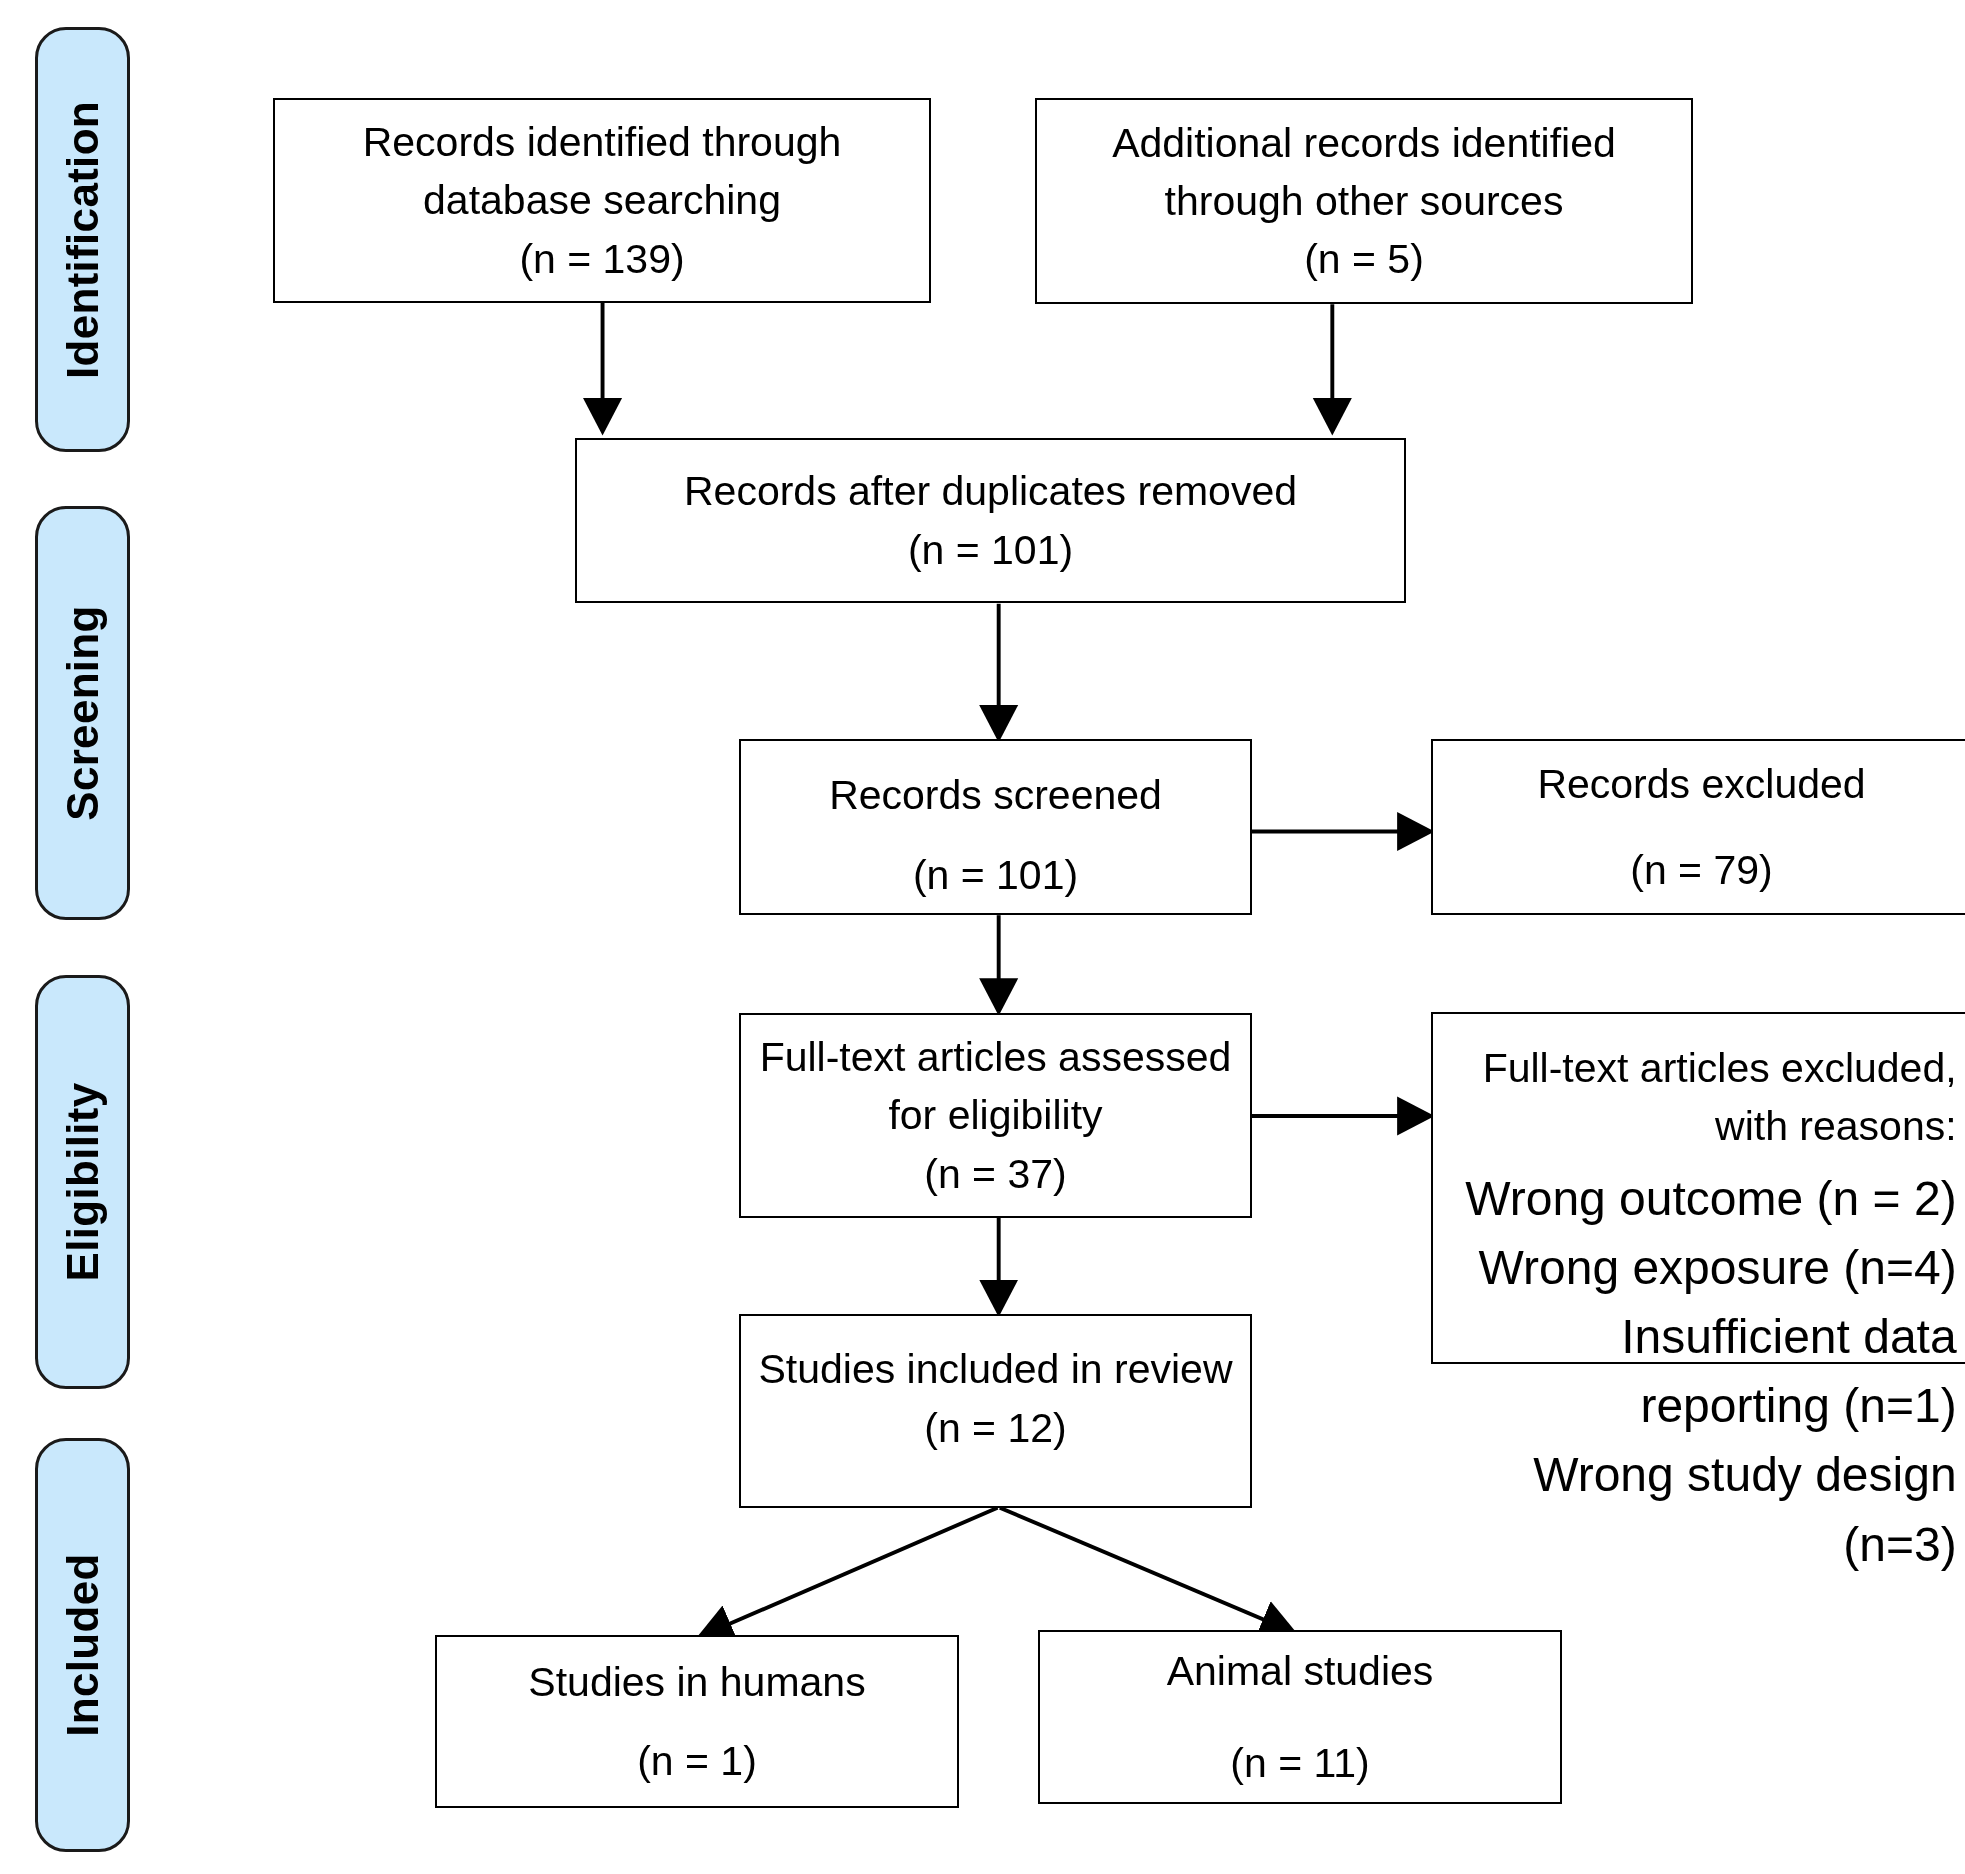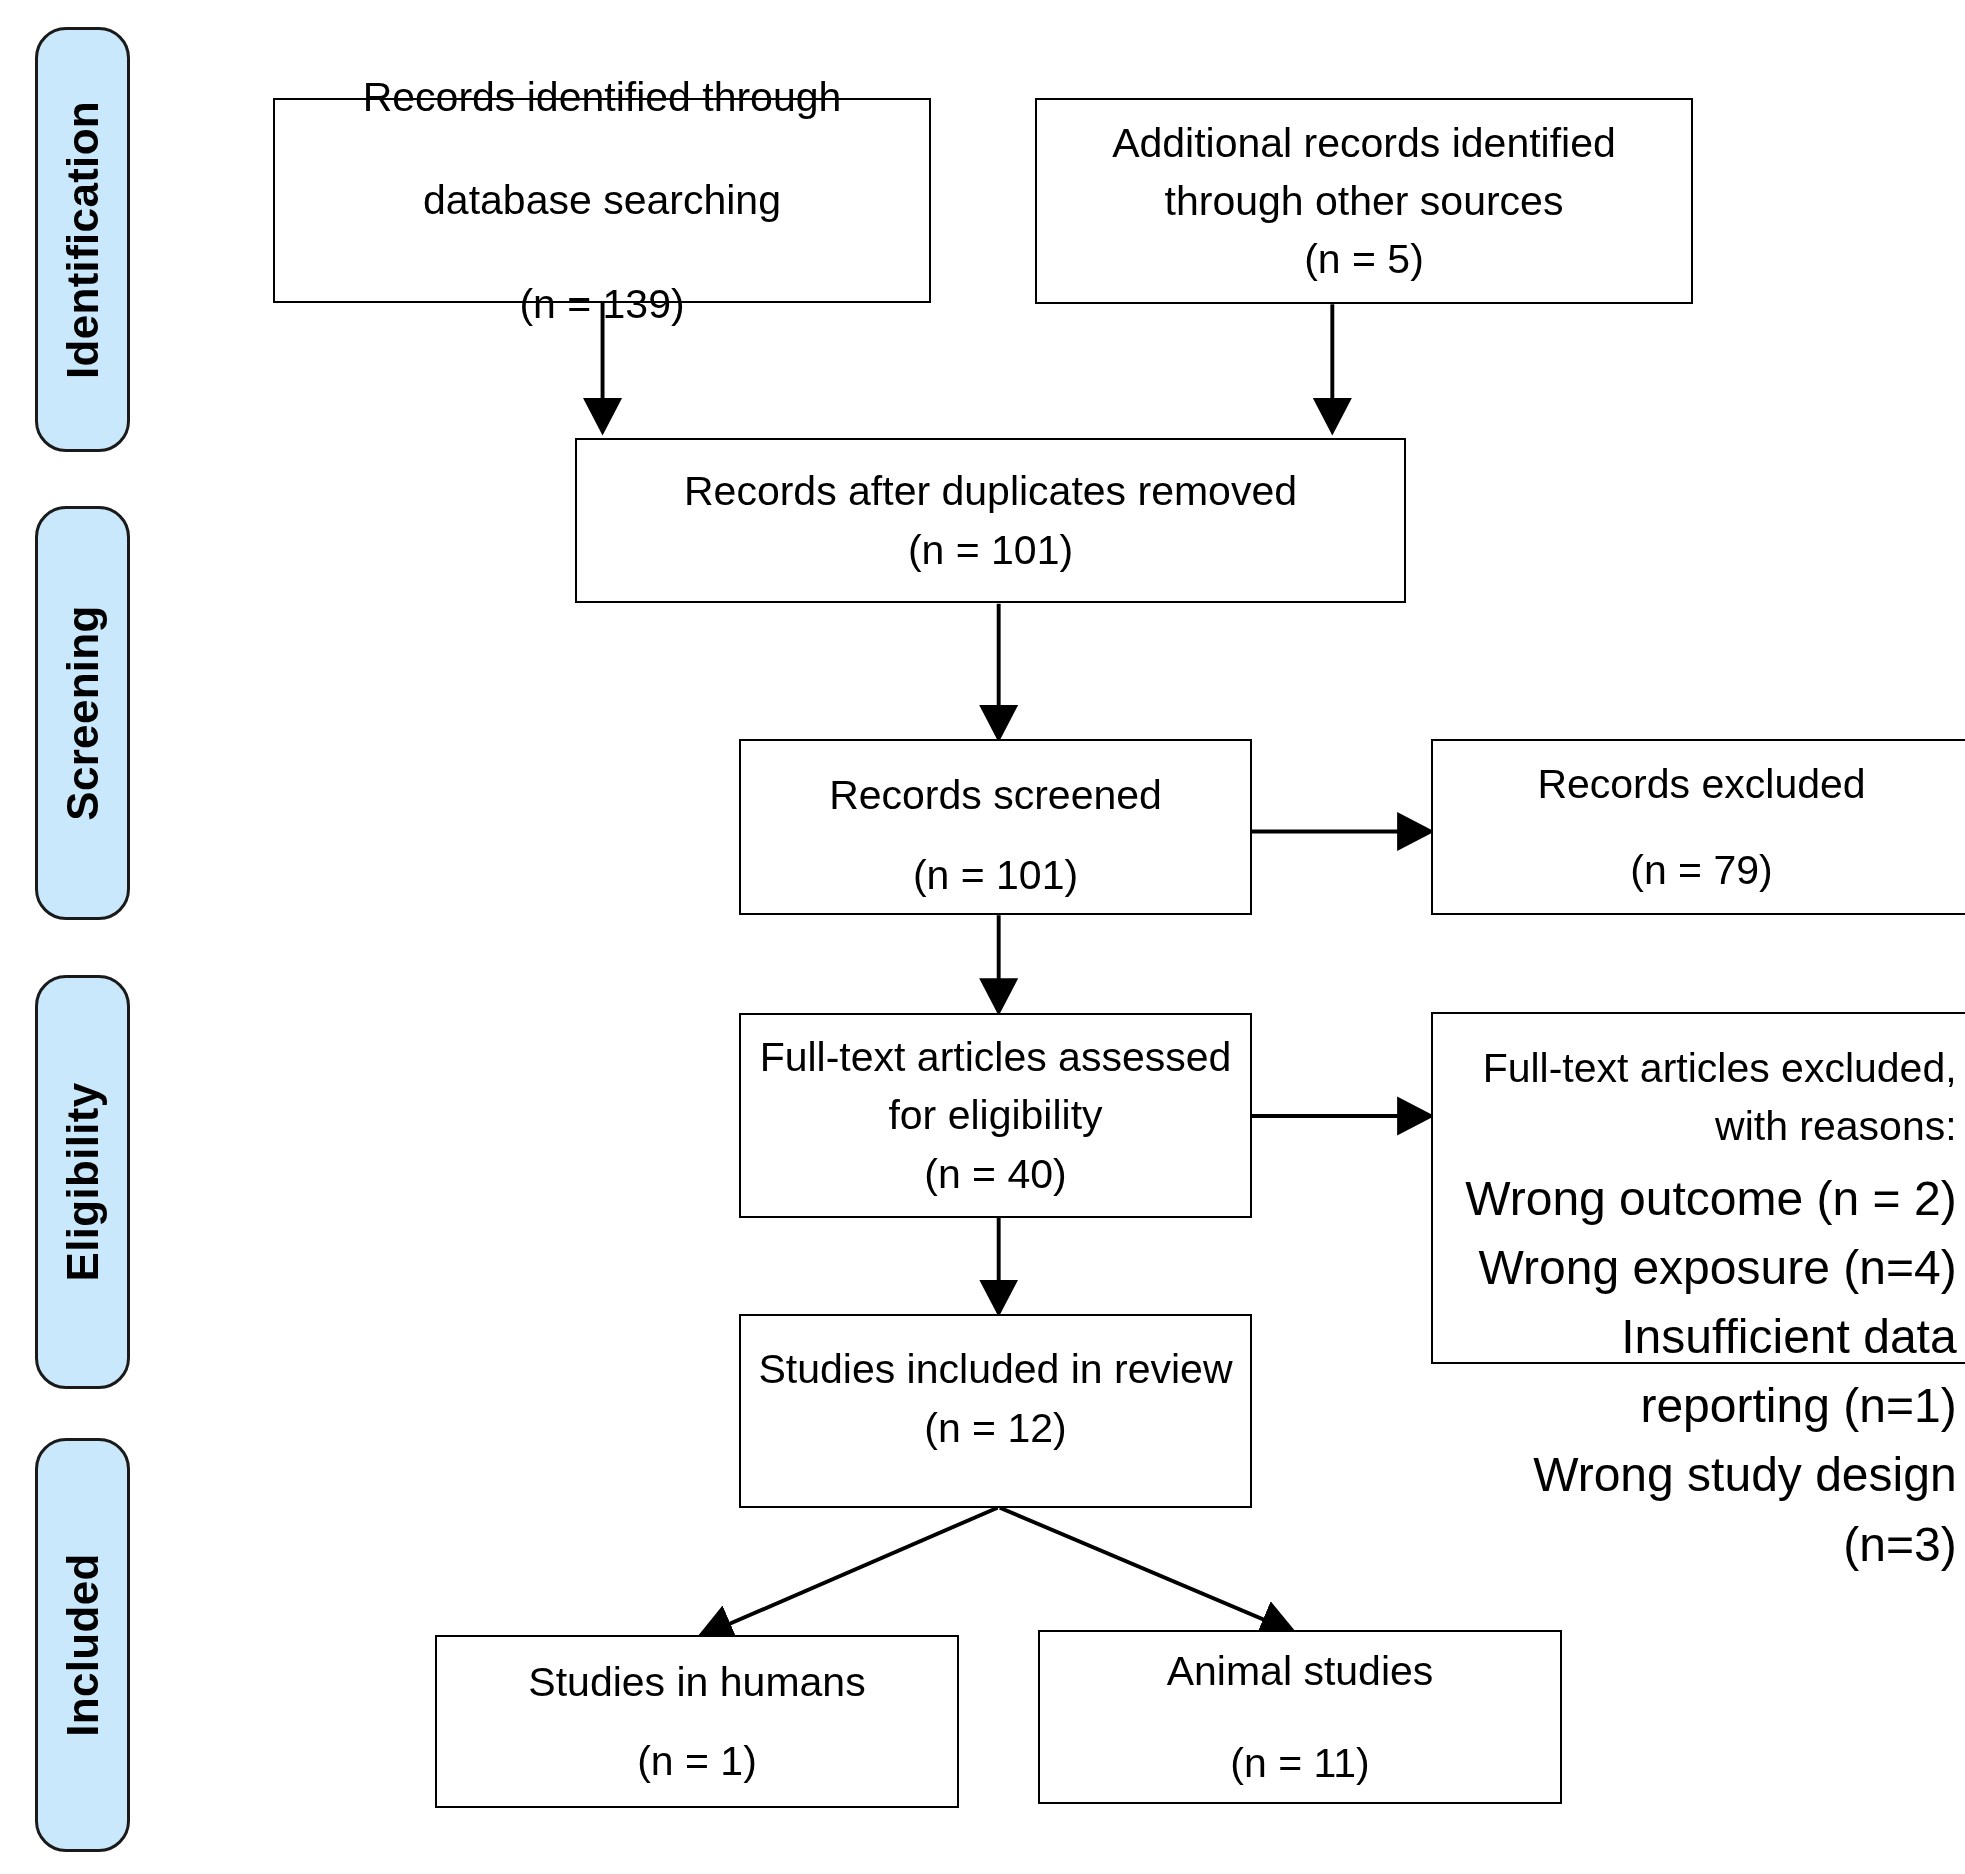--- a/index.html
+++ b/index.html
@@ -131,21 +131,21 @@
   </div>
 
   <div class="stage-pill" style="left:35px;  top:975px; width:95px; height:414px;">
     <span class="pill-text">Eligibility</span>
   </div>
 
   <div class="stage-pill" style="left:35px;  top:1438px; width:95px; height:414px;">
     <span class="pill-text">Included</span>
   </div>
 
-  <div class="flow-box" style="left:273px; top:98px; width:658px; height:205px;gap:45px;">
+  <div class="flow-box" style="left:273px; top:98px; width:658px; height:205px;">
     <span class="ln">Records identified through</span>
     <span class="ln">database searching</span>
     <span class="ln">(n = 139)</span>
   </div>
 
   <div class="flow-box" style="left:1035px; top:98px; width:658px; height:206px;">
     <span class="ln">Additional records identified</span>
     <span class="ln">through other sources</span>
     <span class="ln">(n = 5)</span>
   </div>
@@ -161,21 +161,21 @@
   </div>
 
   <div class="flow-box" style="left:1431px; top:739px; width:541px; height:176px;">
     <span class="ln" style="margin-bottom:27px;">Records excluded</span>
     <span class="ln">(n = 79)</span>
   </div>
 
   <div class="flow-box" style="left:739px; top:1013px; width:513px; height:205px;justify-content:center;">
     <span class="ln">Full-text articles assessed</span>
     <span class="ln">for eligibility</span>
-    <span class="ln">(n = 40)</span>
+    <span class="ln">(n = 37)</span>
   </div>
 
   <div class="flow-box reasons-box" style="left:1431px; top:1012px; width:541px; height:352px;">
     <div class="hdr">
       <span class="ln">Full-text articles excluded,</span>
       <span class="ln">with reasons:</span>
     </div>
     <div class="reason-list">
       <span class="ln">Wrong outcome (n = 2)</span>
       <span class="ln">Wrong exposure (n=4)</span>

